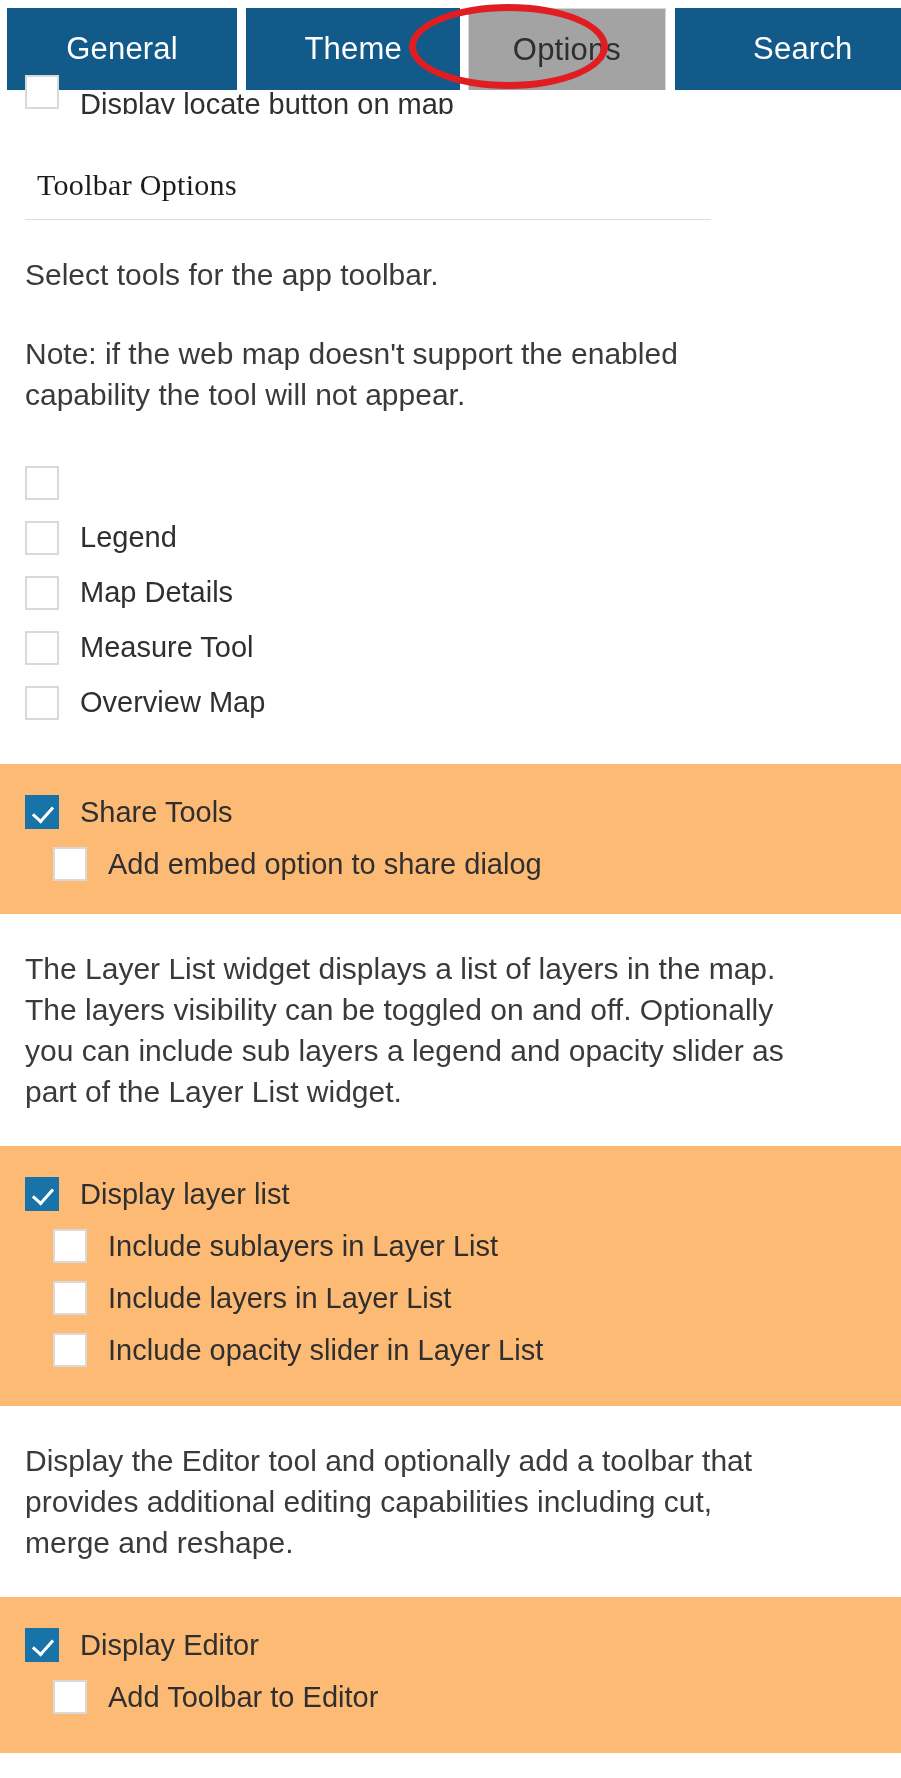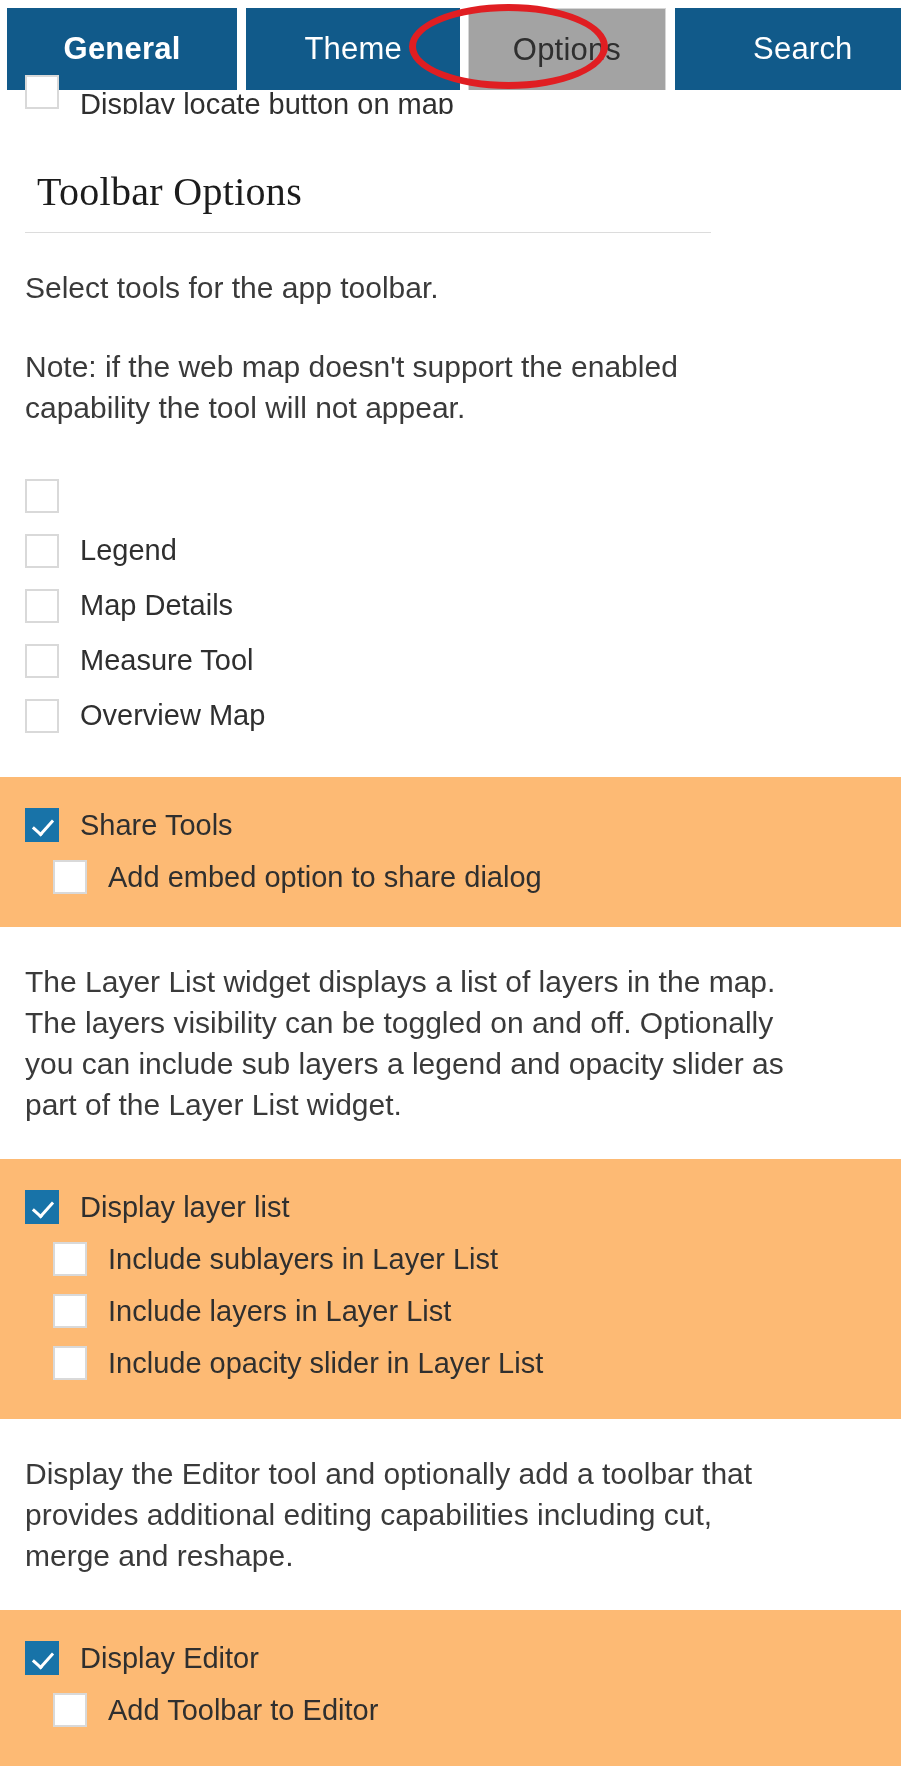--- a/index.html
+++ b/index.html
@@ -32,21 +32,21 @@
     box-sizing: border-box;
     display: flex;
     align-items: center;
     justify-content: center;
     font-size: 31px;
     letter-spacing: 0.2px;
     color: #ffffff;
     background: #115a8a;
     user-select: none;
   }
-  .tab.t-general { width: 232px; margin-left: 7px; font-weight: bold; }
+  .tab.t-general { width: 232px; margin-left: 7px; }
   .tab.t-theme   { width: 216px; margin-left: 9px; }
   .tab.t-options {
     width: 199px;
     margin-left: 8px;
     background: #a3a3a3;
     color: #2f2f2f;
     border: 1px solid #d6d6d6;
     border-bottom: none;
   }
   .tab.t-search  { width: 228px; margin-left: 9px; padding-left: 30px; }
@@ -103,21 +103,21 @@
 
   .content {
     position: absolute;
     left: 0;
     top: 96px;
     width: 901px;
   }
 
   .section-heading {
     font-family: "Liberation Serif", serif;
-    font-size: 40px;
+    font-size: 30px;
     color: #1c1c1c;
     margin: 72px 0 0 37px;
     letter-spacing: 0.3px;
   }
   .hr {
     margin: 17px 190px 0 25px;
     height: 1px;
     background: #dcdcdc;
   }
 

